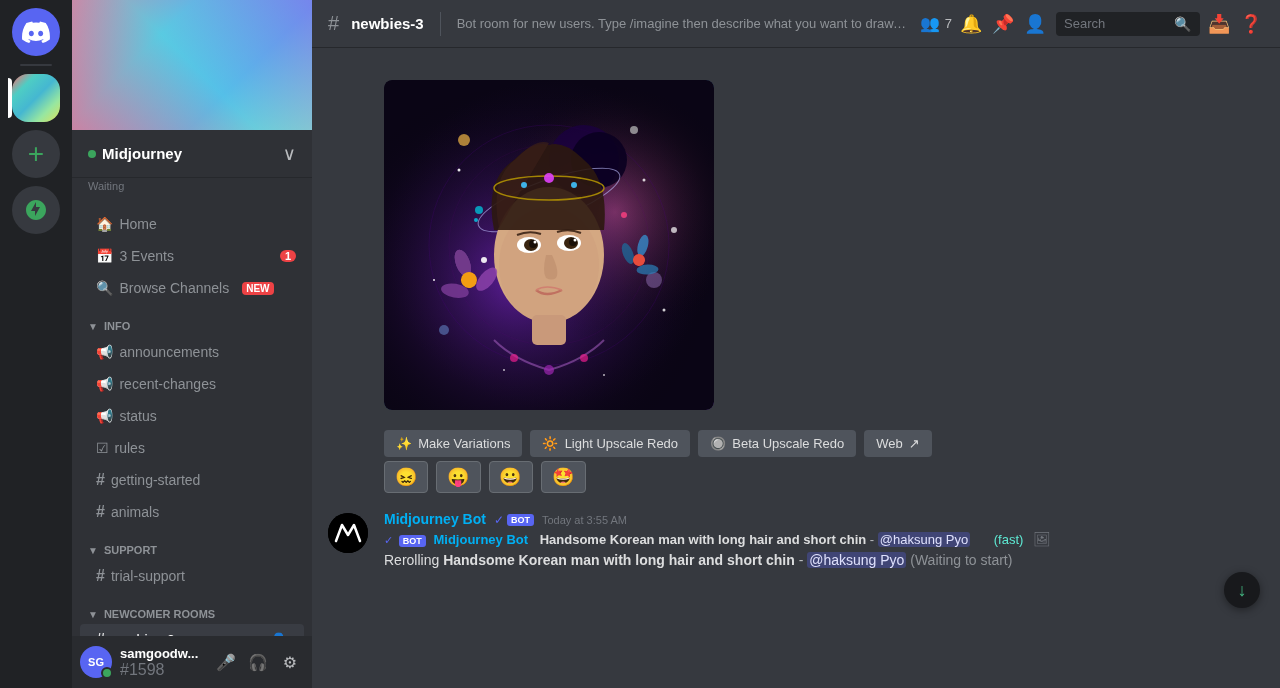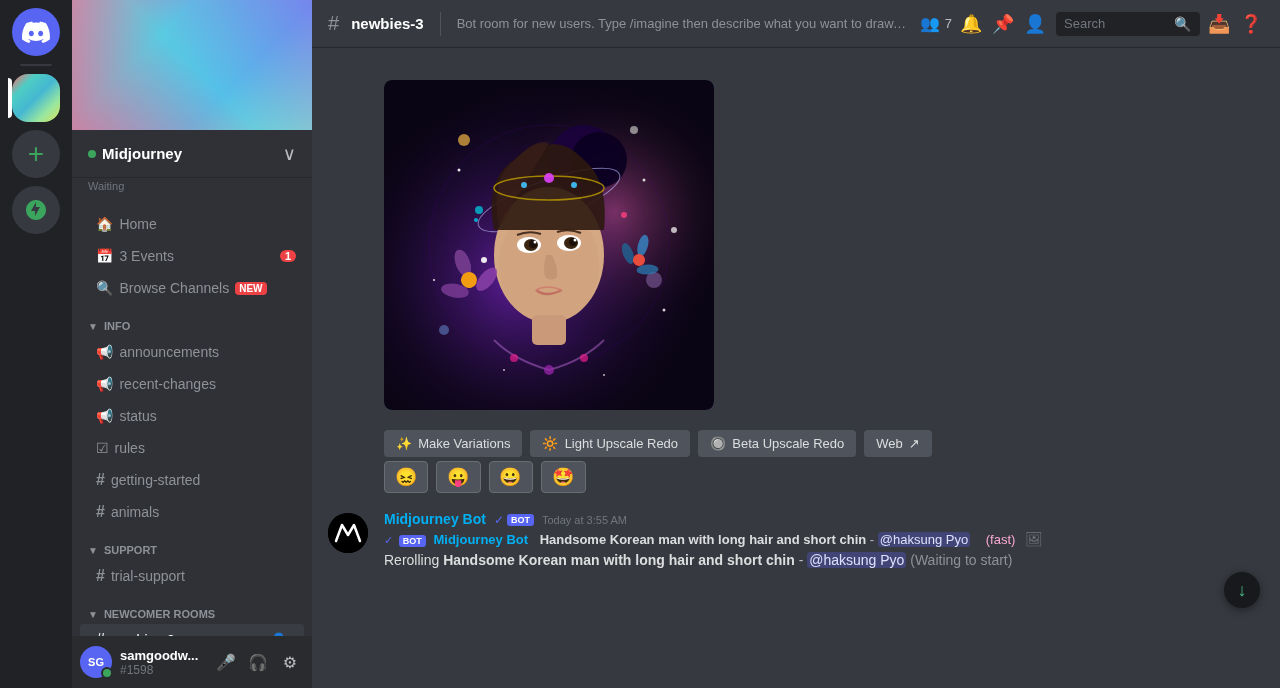--- a/index.html
+++ b/index.html
@@ -119,21 +119,21 @@
       cursor: pointer;
       gap: 4px;
     }
     .new-badge {
       background: #ed4245;
       color: #fff;
       font-size: 10px;
       font-weight: 700;
       padding: 1px 4px;
       border-radius: 4px;
-      margin-left: 0;
+      margin-left: 7px;
     }
     .home-icon-item {
       display: flex; align-items: center;
       padding: 4px 8px 4px 16px;
       height: 32px;
       cursor: pointer;
       border-radius: 4px;
       margin: 0 8px;
       gap: 6px;
       color: #8e9297;
@@ -164,21 +164,21 @@
       width: 32px; height: 32px;
       border-radius: 50%;
       background: #5865f2;
       display: flex; align-items: center; justify-content: center;
       font-size: 12px; font-weight: bold; color: #fff;
       position: relative;
       flex-shrink: 0;
     }
     .user-info { flex: 1; }
     .user-name { font-size: 13px; font-weight: 600; color: #fff; }
-    .user-tag { font-size: 12px; color: #72767d; }
+    .user-tag { font-size: 16px; color: #72767d; }
     .user-controls { display: flex; gap: 4px; }
     .user-control-btn {
       width: 28px; height: 28px;
       border-radius: 4px;
       display: flex; align-items: center; justify-content: center;
       cursor: pointer;
       color: #b9bbbe;
       font-size: 16px;
     }
 
@@ -752,21 +752,21 @@
         </div>
 
         <div style="font-size:13px;color:#b9bbbe;margin-bottom:4px;">
           <span style="color:#5865f2;font-size:11px;margin-right:2px;">✓</span>
           <span style="background:#5865f2;color:#fff;font-size:9px;font-weight:700;padding:1px 4px;border-radius:3px;margin-right:4px;">BOT</span>
           <span style="color:#00b0f4;font-weight:600;">Midjourney Bot</span>
           <span style="color:#b9bbbe;margin:0 4px;"> </span>
           <strong style="color:#dcddde;font-weight:700;">Handsome Korean man with long hair and short chin</strong>
           <span style="color:#b9bbbe;"> - </span>
           <span class="mention">@haksung Pyo</span>
-          <span style="color:#f9a8d4;margin-left:12px;">(fast)</span>
+          <span style="color:#5eead4;margin-left:20px;">(fast)</span>
           <span style="margin-left:6px;color:#72767d;font-size:14px;">🖼</span>
         </div>
         <div class="message-text">
           Rerolling <strong>Handsome Korean man with long hair and short chin</strong>
           <span style="color:#b9bbbe;"> - </span>
           <span class="mention">@haksung Pyo</span>
           <span style="color:#8e9297;margin-left:0;">(Waiting to start)</span>
         </div>
       </div>
     </div>

